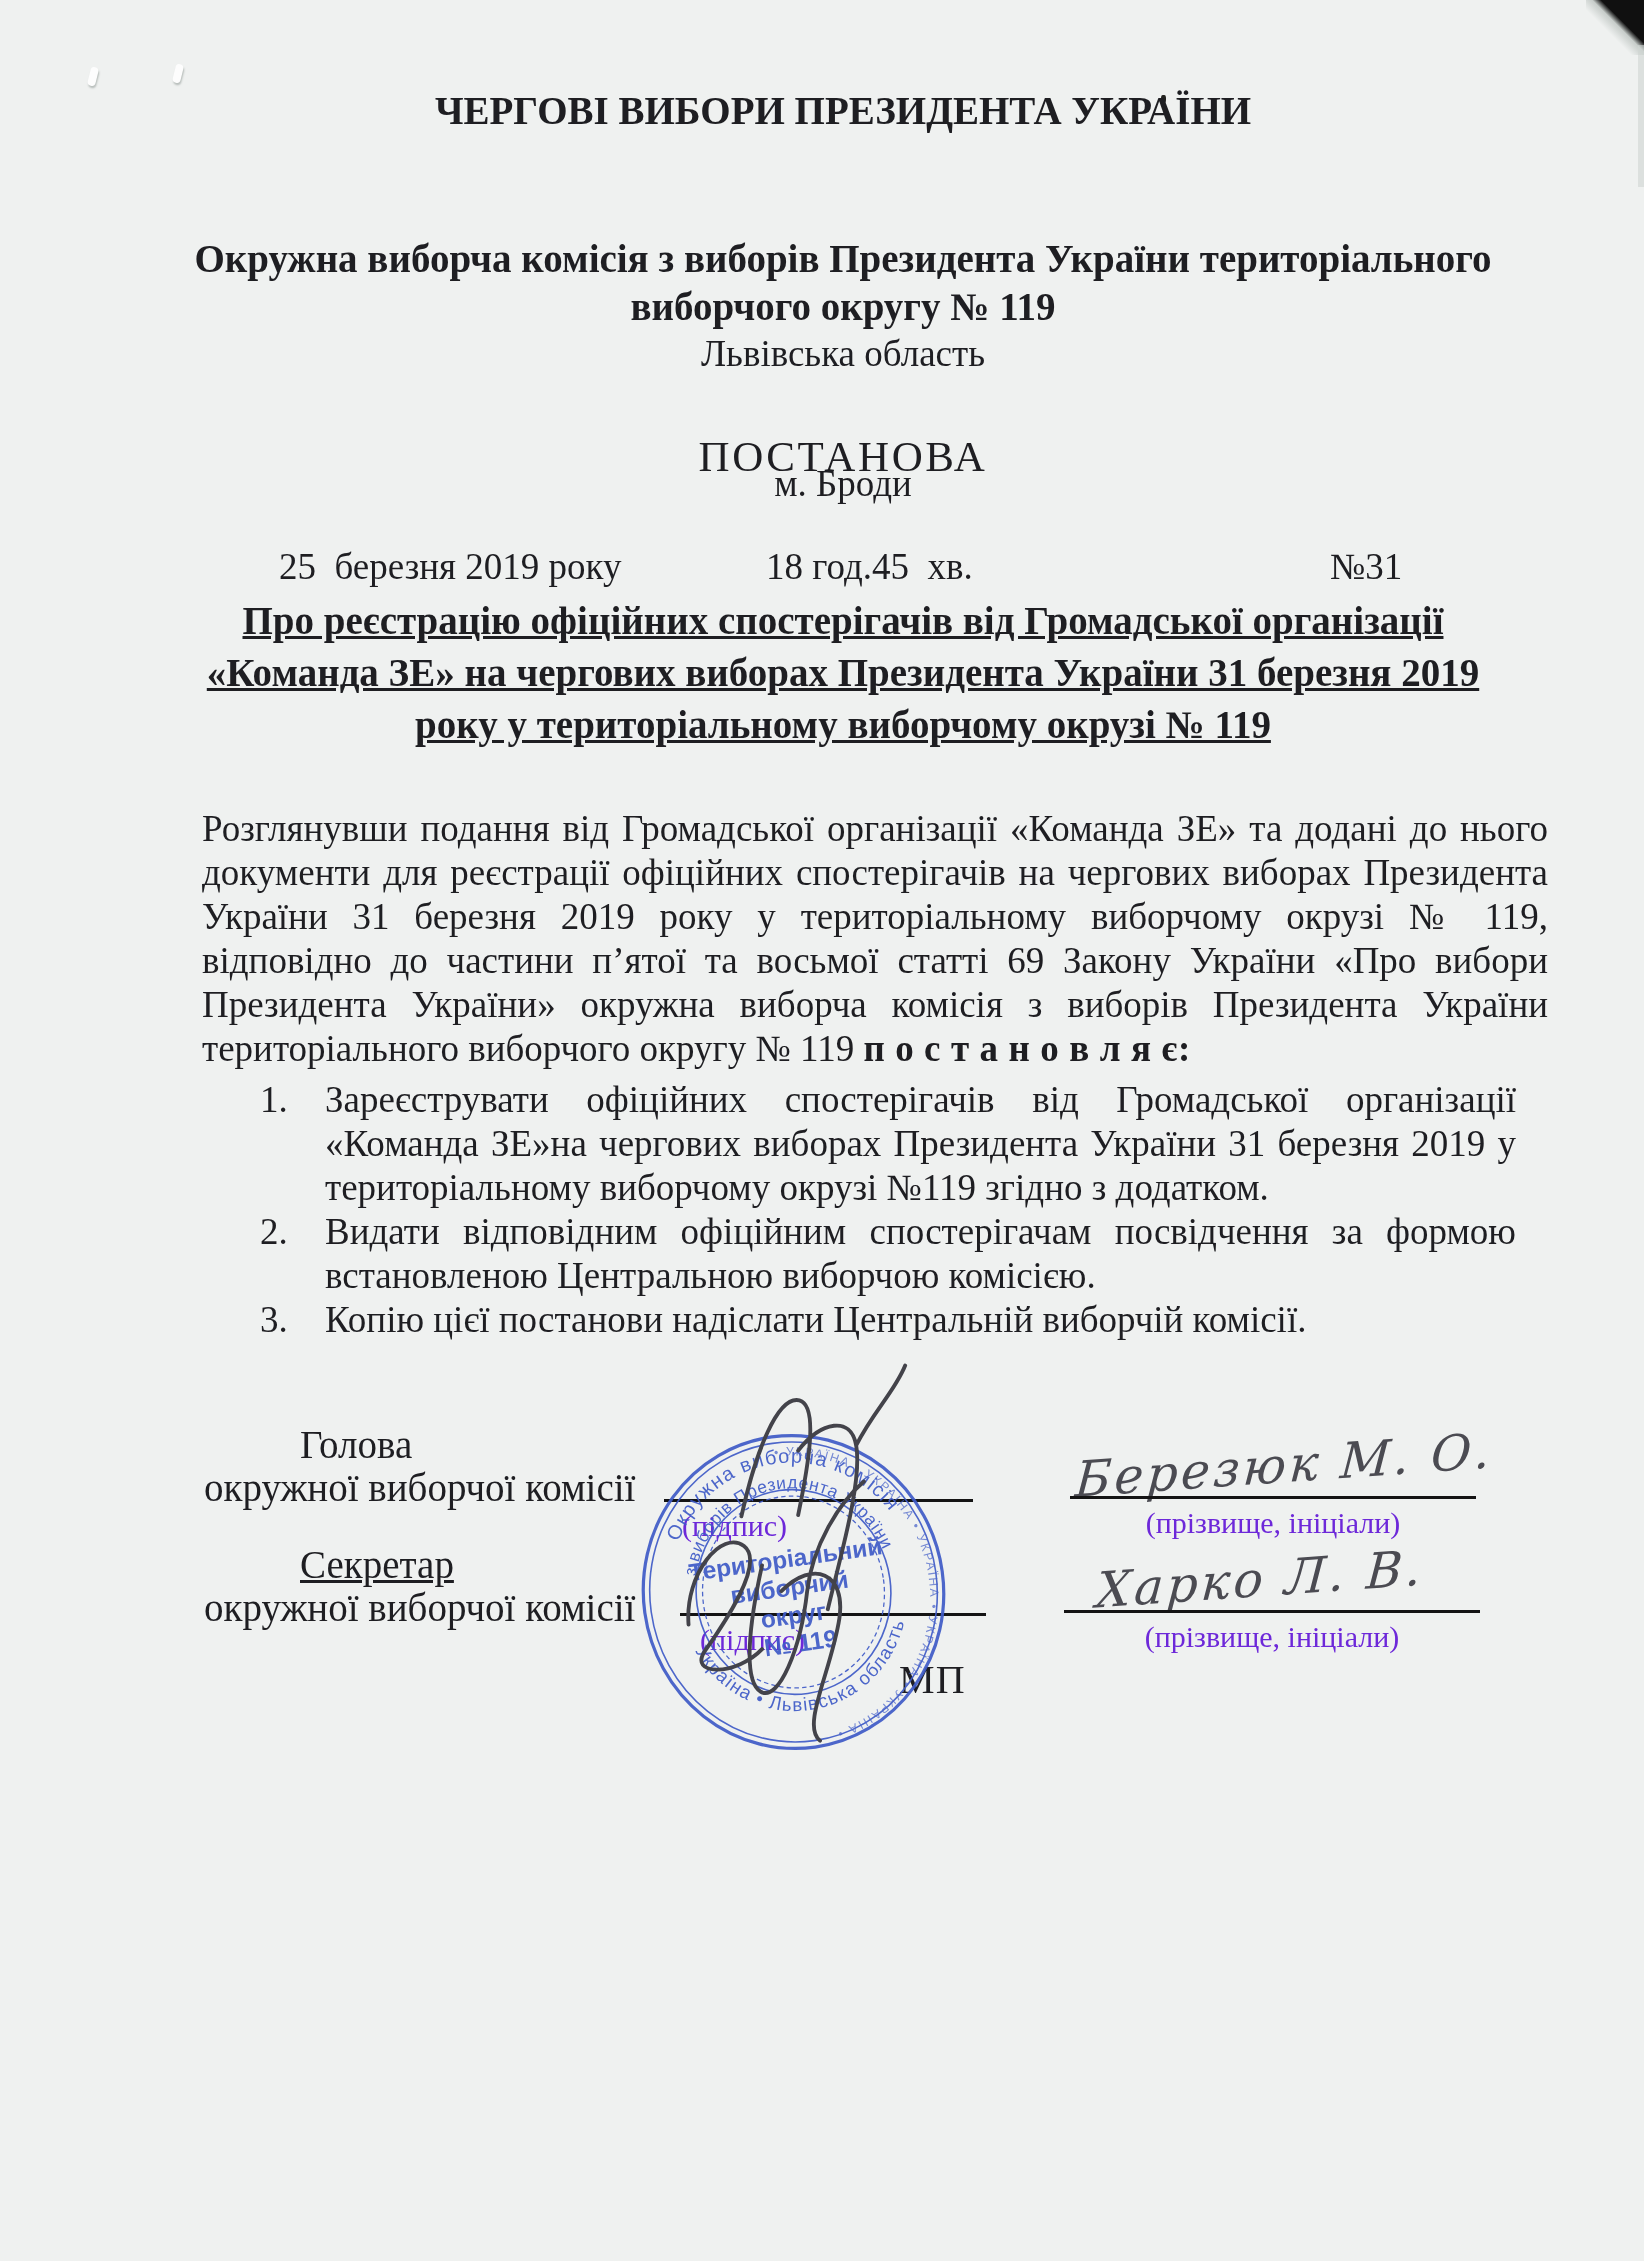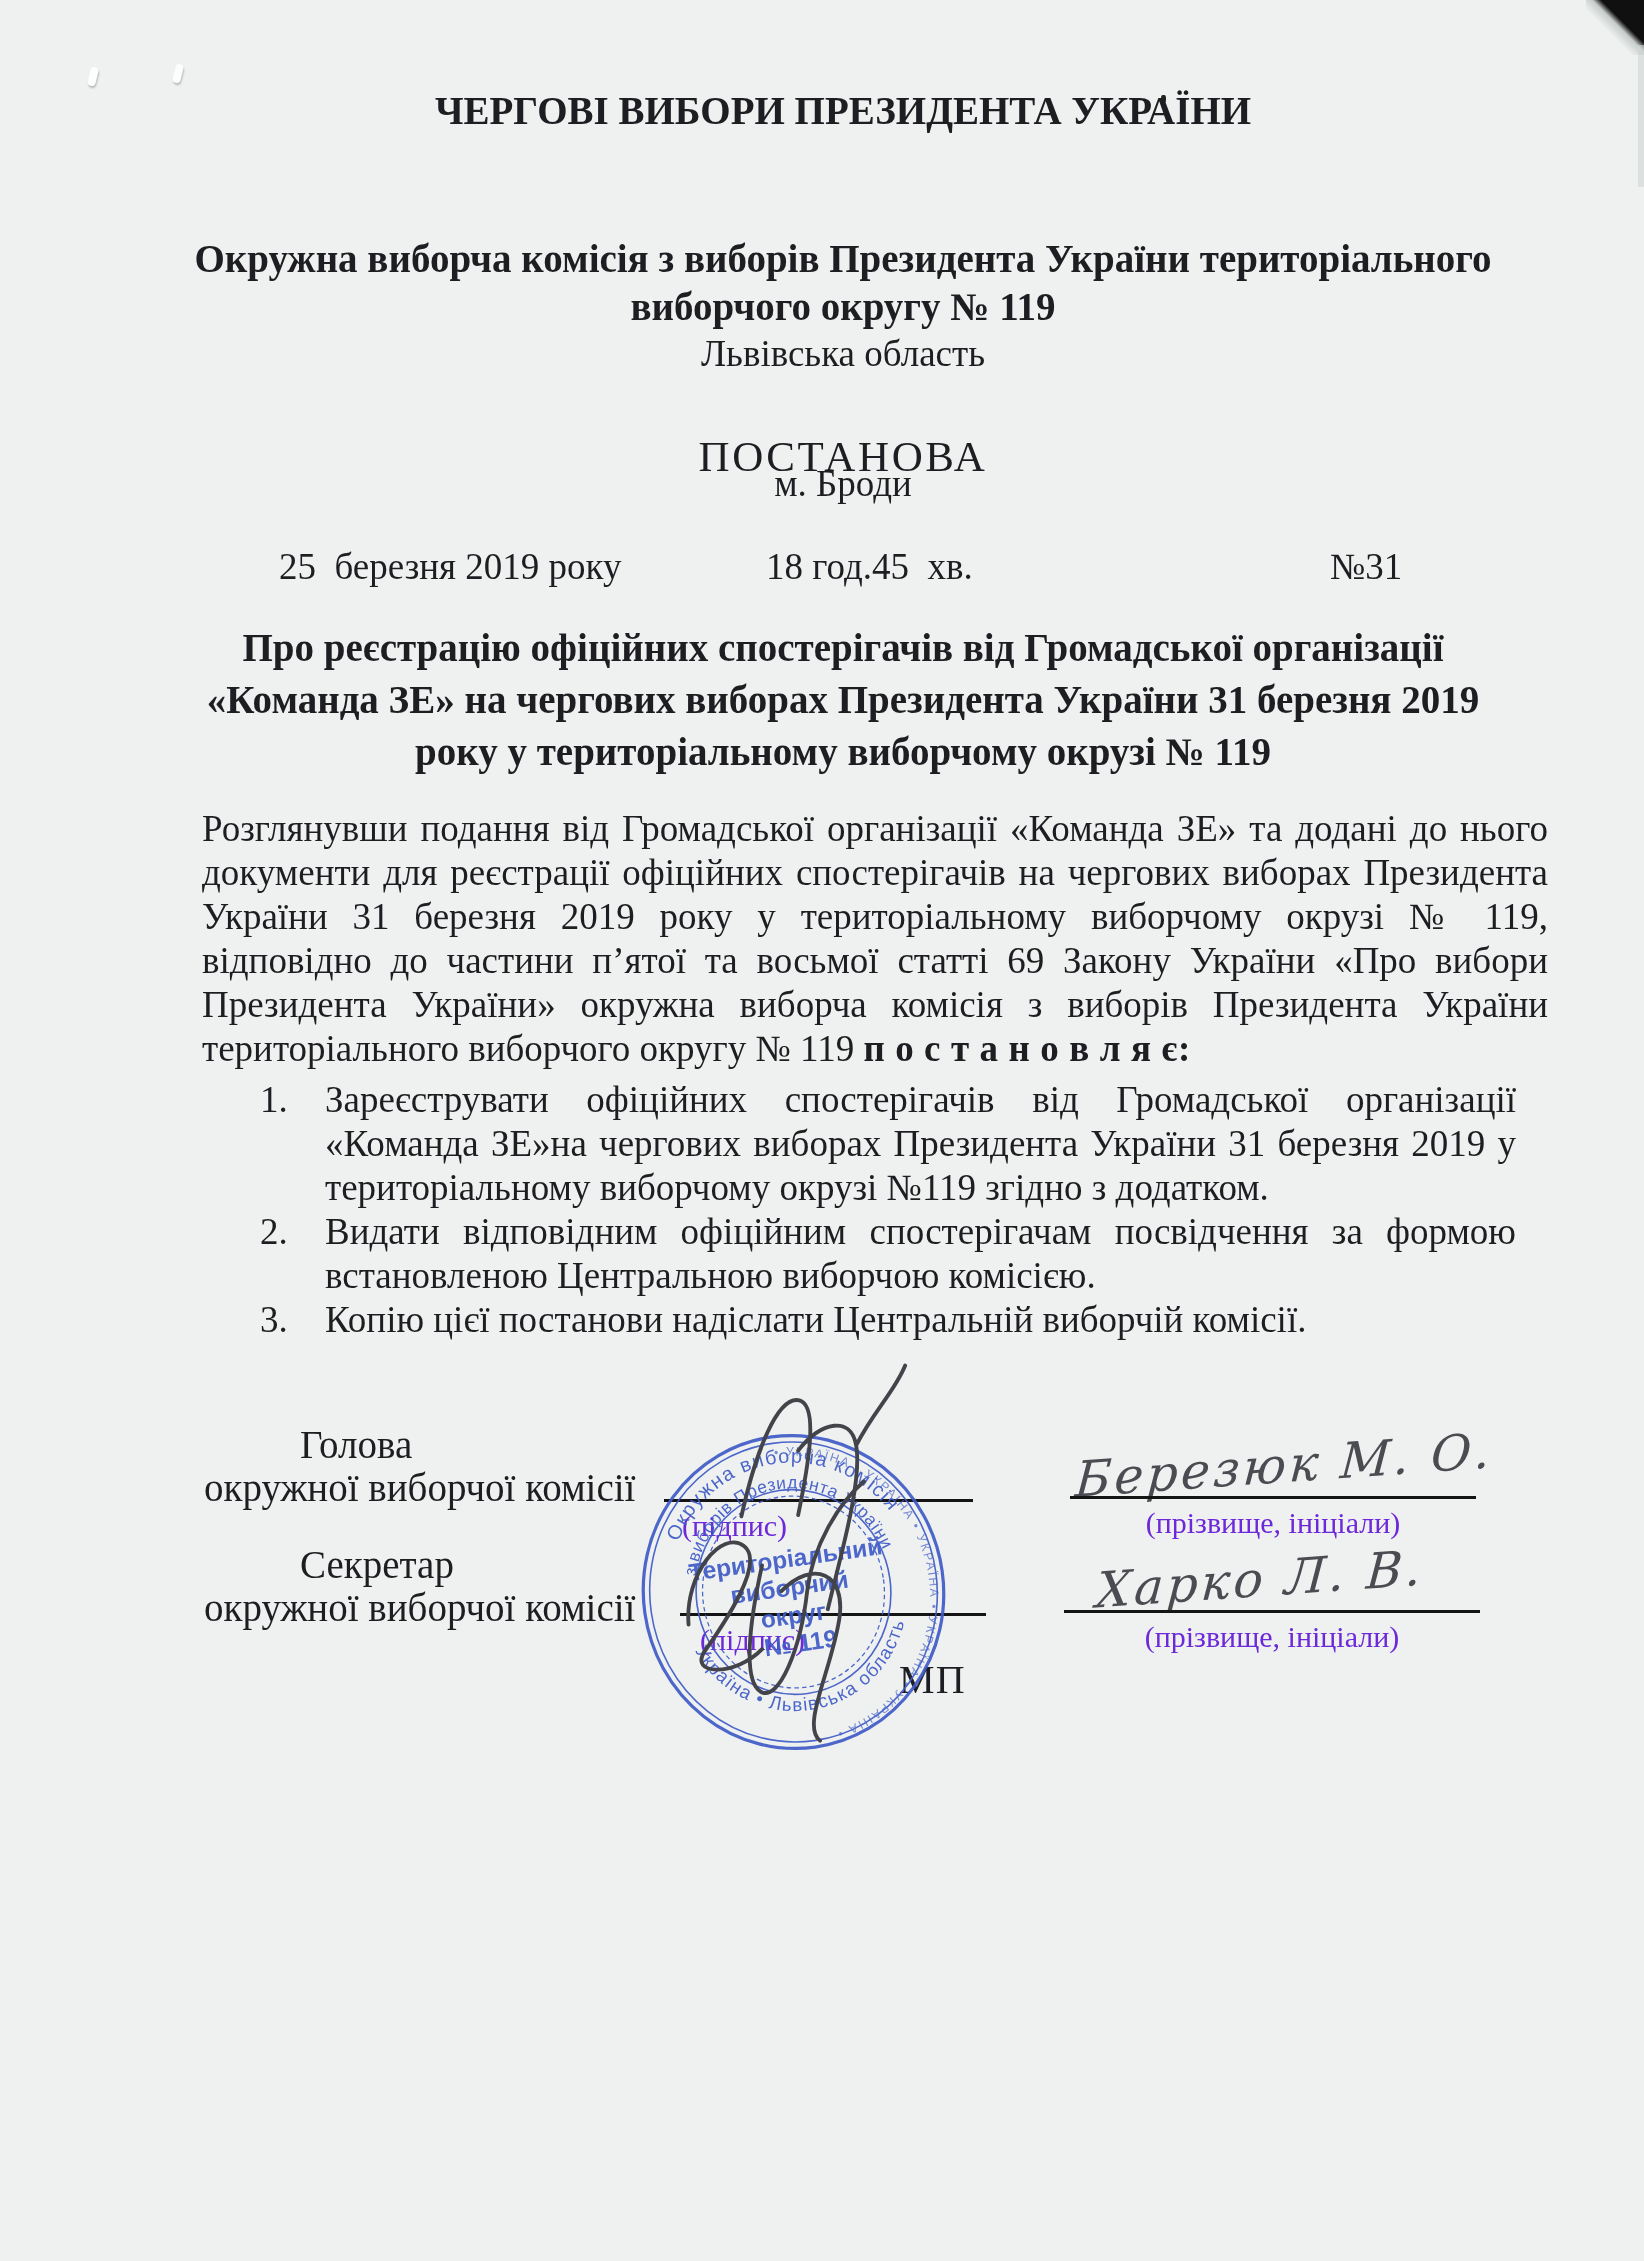--- a/index.html
+++ b/index.html
@@ -70,21 +70,21 @@
 
   <div class="abs content-center doctype" style="top:410px;margin-top:24px;">ПОСТАНОВА</div>
   <div class="abs content-center city" style="top:462px;">м. Броди</div>
 
   <div class="dateline">
     <span style="left:279px; top:545px;">25  березня 2019 року</span>
     <span style="left:766px; top:545px;">18 год.45  хв.</span>
     <span style="left:1330px; top:545px;">№31</span>
   </div>
 
-  <div class="abs content-center subject" style="top:622px;">
+  <div class="abs content-center subject" style="top:595px;text-decoration:underline;">
     <div>Про реєстрацію офіційних спостерігачів від Громадської організації</div>
     <div>«Команда ЗЕ» на чергових виборах Президента України 31 березня 2019</div>
     <div>року у територіальному виборчому окрузі № 119</div>
   </div>
 
   <div class="abs para" style="top:807px;">
     <span>Розглянувши подання від Громадської організації «Команда ЗЕ» та додані до нього документи для реєстрації офіційних спостерігачів на чергових виборах Президента України 31 березня 2019 року у територіальному виборчому окрузі № 119, відповідно до частини п’ятої та восьмої статті 69 Закону України «Про вибори Президента України» окружна виборча комісія з виборів Президента України територіального виборчого округу № 119</span>
     <b class="resolves">п о с т а н о в л я є:</b>
   </div>
 
@@ -106,21 +106,21 @@
   <div class="abs role" style="left:300px; top:1422px;">Голова</div>
   <div class="abs role" style="left:204px; top:1465px;">окружної виборчої комісії</div>
 
   <div class="abs sigline" style="left:664px; top:1499px; width:309px;"></div>
   <div class="abs caption" style="left:682px; top:1509px;">(підпис)</div>
 
   <div class="abs hand" style="left:1075px; top:1437px;">Березюк М. О.</div>
   <div class="abs sigline" style="left:1070px; top:1496px; width:406px;"></div>
   <div class="abs caption" style="left:1070px; top:1506px; width:406px; text-align:center;">(прізвище, ініціали)</div>
 
-  <div class="abs role" style="left:300px; top:1542px;">Секретар</div>
+  <div class="abs role" style="left:300px; top:1542px;text-decoration:underline;">Секретар</div>
   <div class="abs role" style="left:204px; top:1585px;">окружної виборчої комісії</div>
 
   <div class="abs sigline" style="left:680px; top:1613px; width:306px;"></div>
   <div class="abs caption" style="left:700px; top:1623px;">(підпис)</div>
 
   <div class="abs hand" style="left:1096px; top:1551px;">Харко Л. В.</div>
   <div class="abs sigline" style="left:1064px; top:1610px; width:416px;"></div>
   <div class="abs caption" style="left:1064px; top:1620px; width:416px; text-align:center;">(прізвище, ініціали)</div>
 
   <div class="abs mp" style="left:899px; top:1656px;">МП</div>

